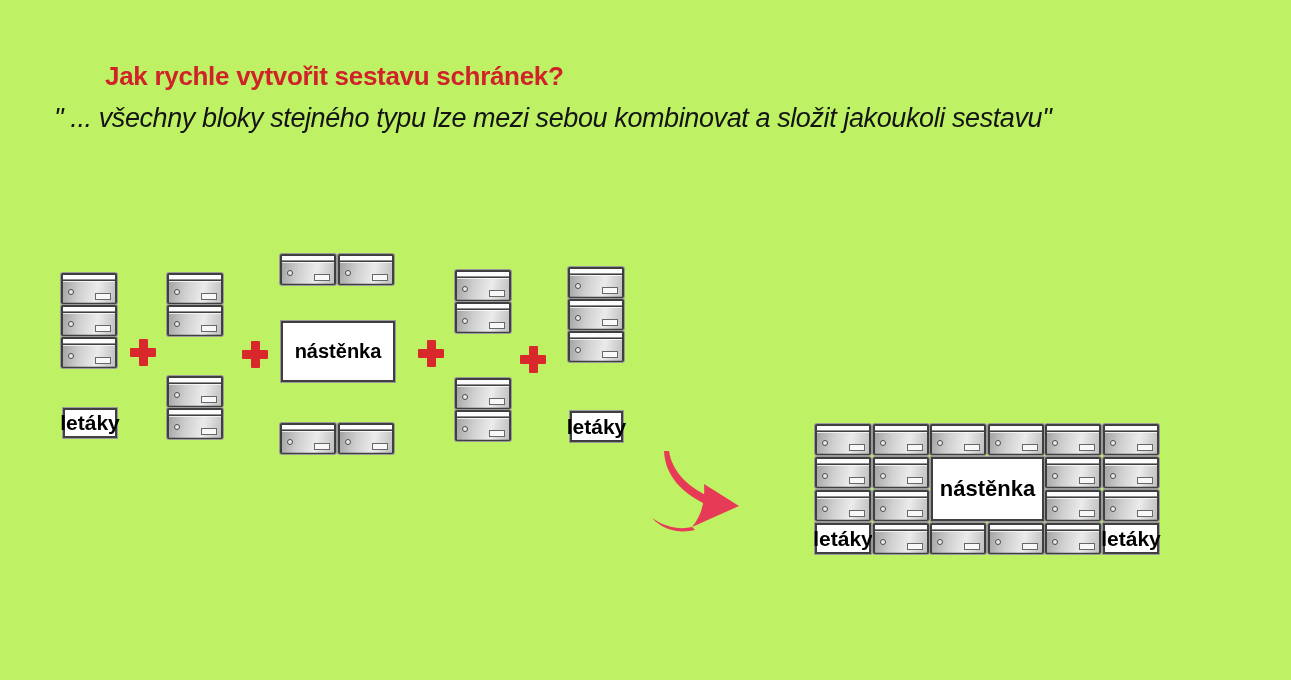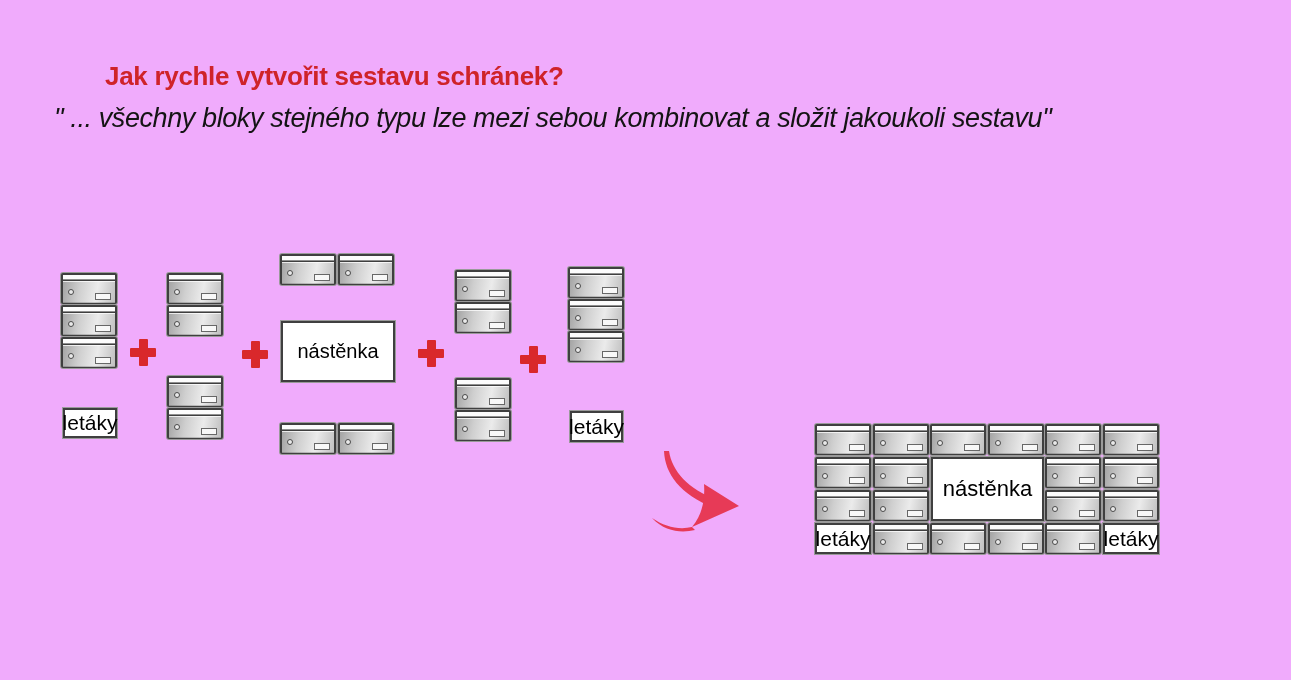--- a/index.html
+++ b/index.html
@@ -1,17 +1,17 @@
 <!DOCTYPE html>
 <html style="--c-title: #cf2329; --c-plus: #d9282b; --c-arrow: #e73a57; --c-frame: #3f3f3f;"><head>
 <meta charset="utf-8">
 <style>
   html,body{margin:0;padding:0;background:#fff;}
   #stage{
-    position:relative;width:1291px;height:680px;background:#f0abfc;
+    position:relative;width:1291px;height:680px;background:#bef264;
     overflow:hidden;font-family:"Liberation Sans", sans-serif;
   }
   .title{
     position:absolute;left:105px;top:61px;
     font-size:26px;font-weight:bold;color:var(--c-title,#cf2329);
     white-space:nowrap;letter-spacing:-0.3px;
   }
   .subtitle{
     position:absolute;left:54px;top:103px;
     font-size:27px;font-style:italic;color:#141414;
@@ -33,21 +33,21 @@
     position:absolute;left:5px;top:8px;width:4px;height:4px;
     border:1px solid #4a4a4a;border-radius:50%;background:#e9e9e9;
   }
   .mb-plate{
     position:absolute;right:4px;bottom:3px;width:14px;height:5px;
     background:#f8f8f8;border:1px solid #676767;
   }
   
   .labelbox{
     position:absolute;box-sizing:border-box;background:#ffffff;
-    border:2px solid var(--c-frame,#3f3f3f);color:#000;font-weight:normal;
+    border:2px solid var(--c-frame,#3f3f3f);color:#000;font-weight:bold;
     display:flex;align-items:center;justify-content:center;
     box-shadow:0 0 0 1px #9a9a9a;
   }
   .letaky{font-size:21px;}
   .board-small{font-size:20px;}
   .board-large{font-size:22px;}
   
   .plus{position:absolute;width:28px;height:29px;}
   .plus::before{
     content:"";position:absolute;left:1px;top:10px;width:26px;height:9px;

